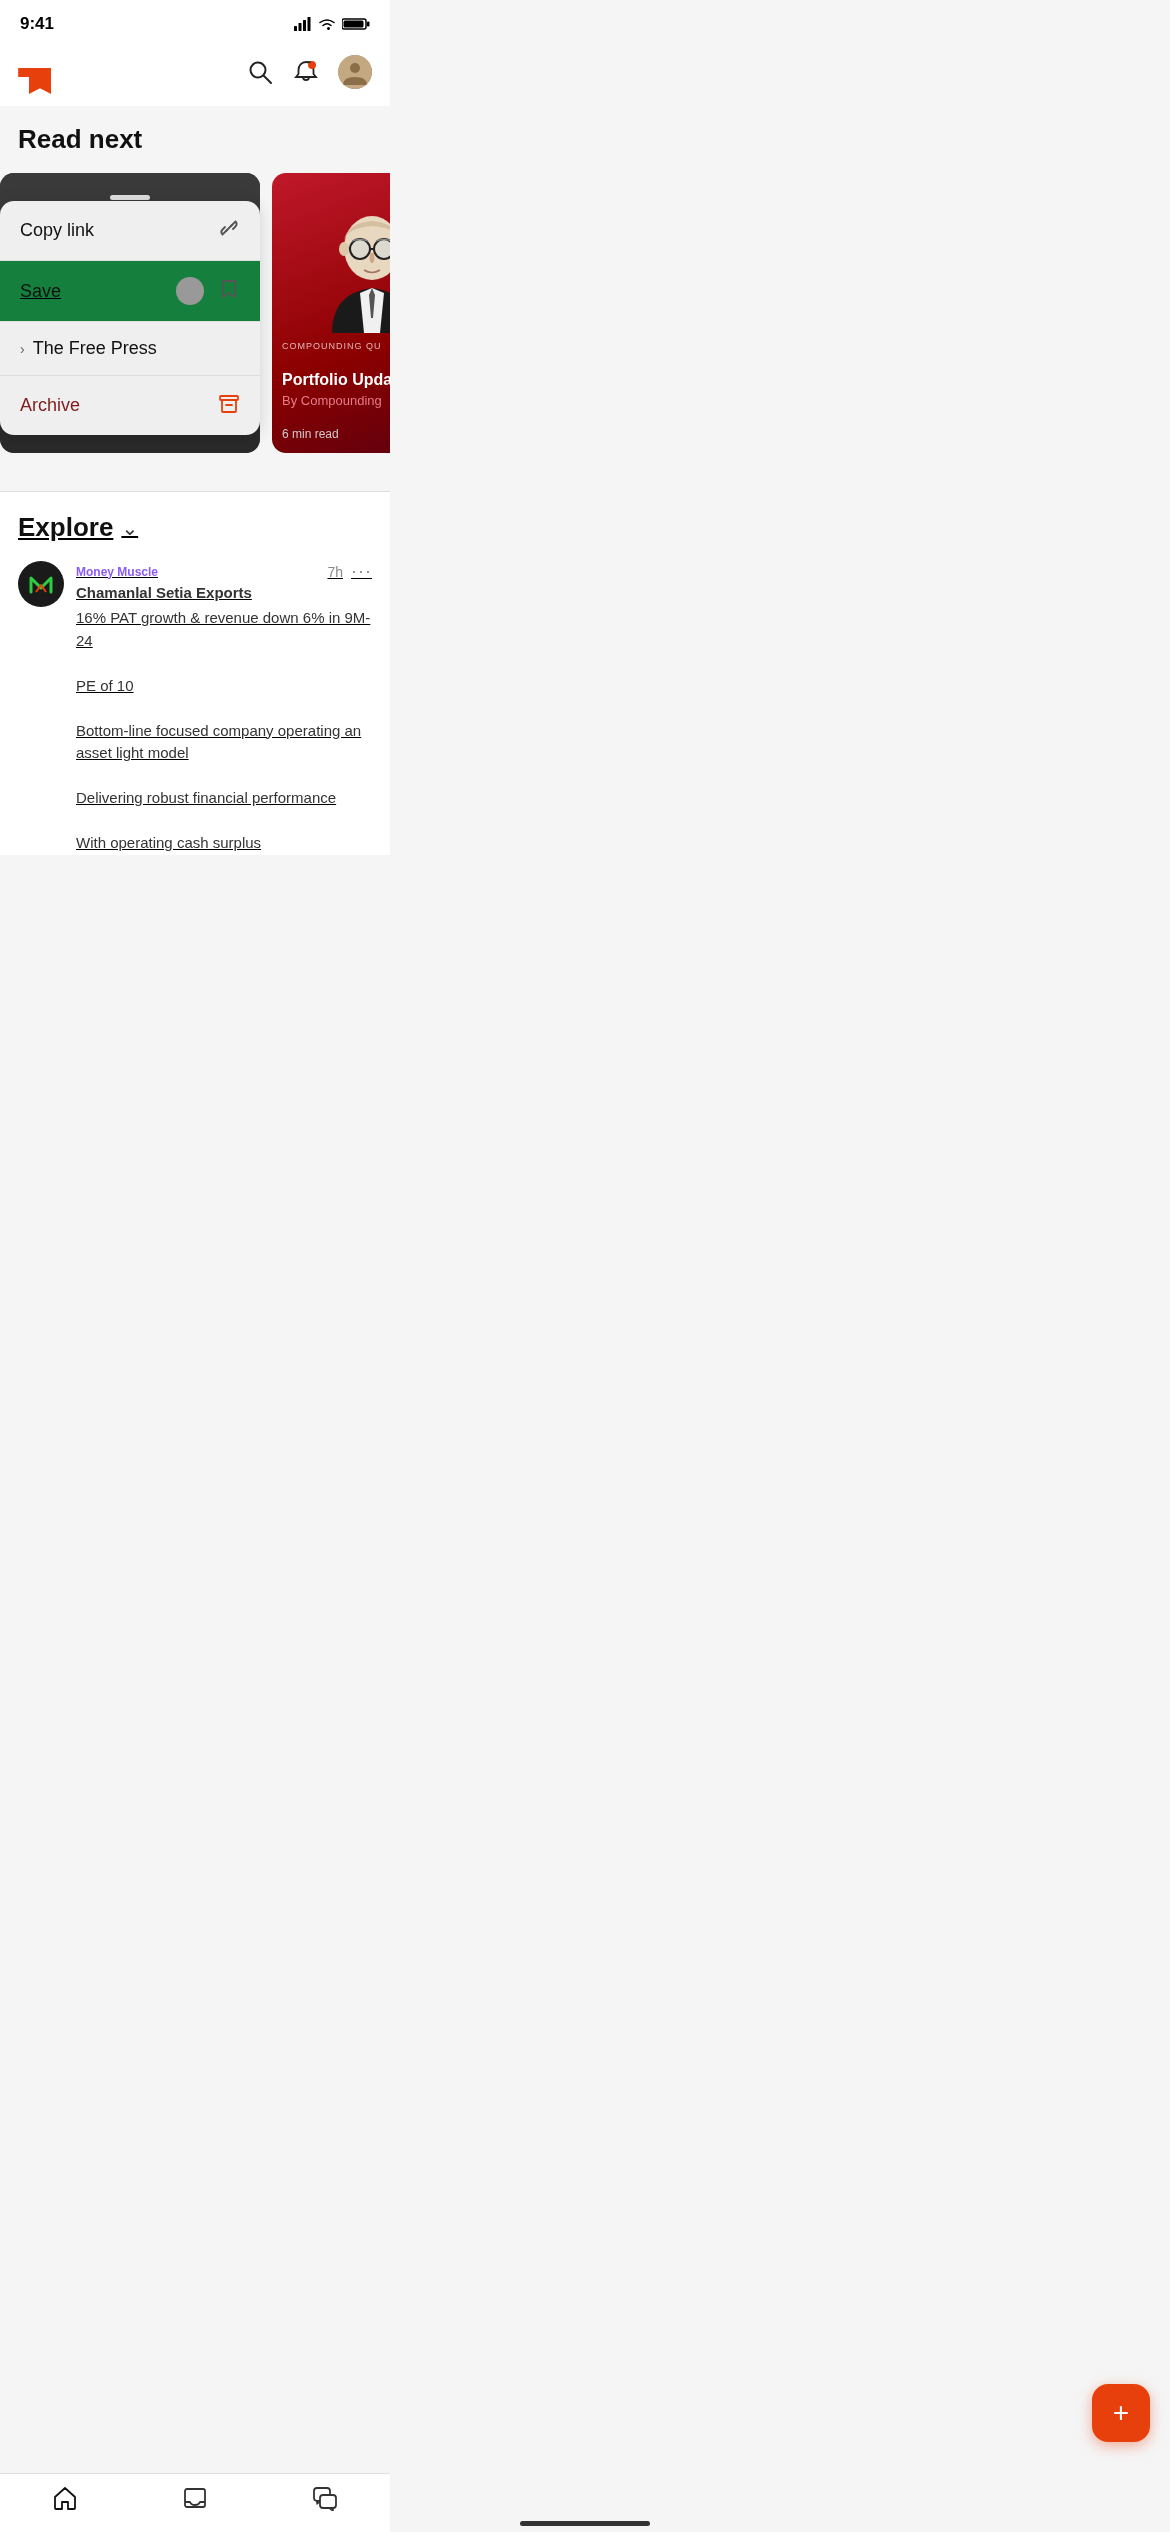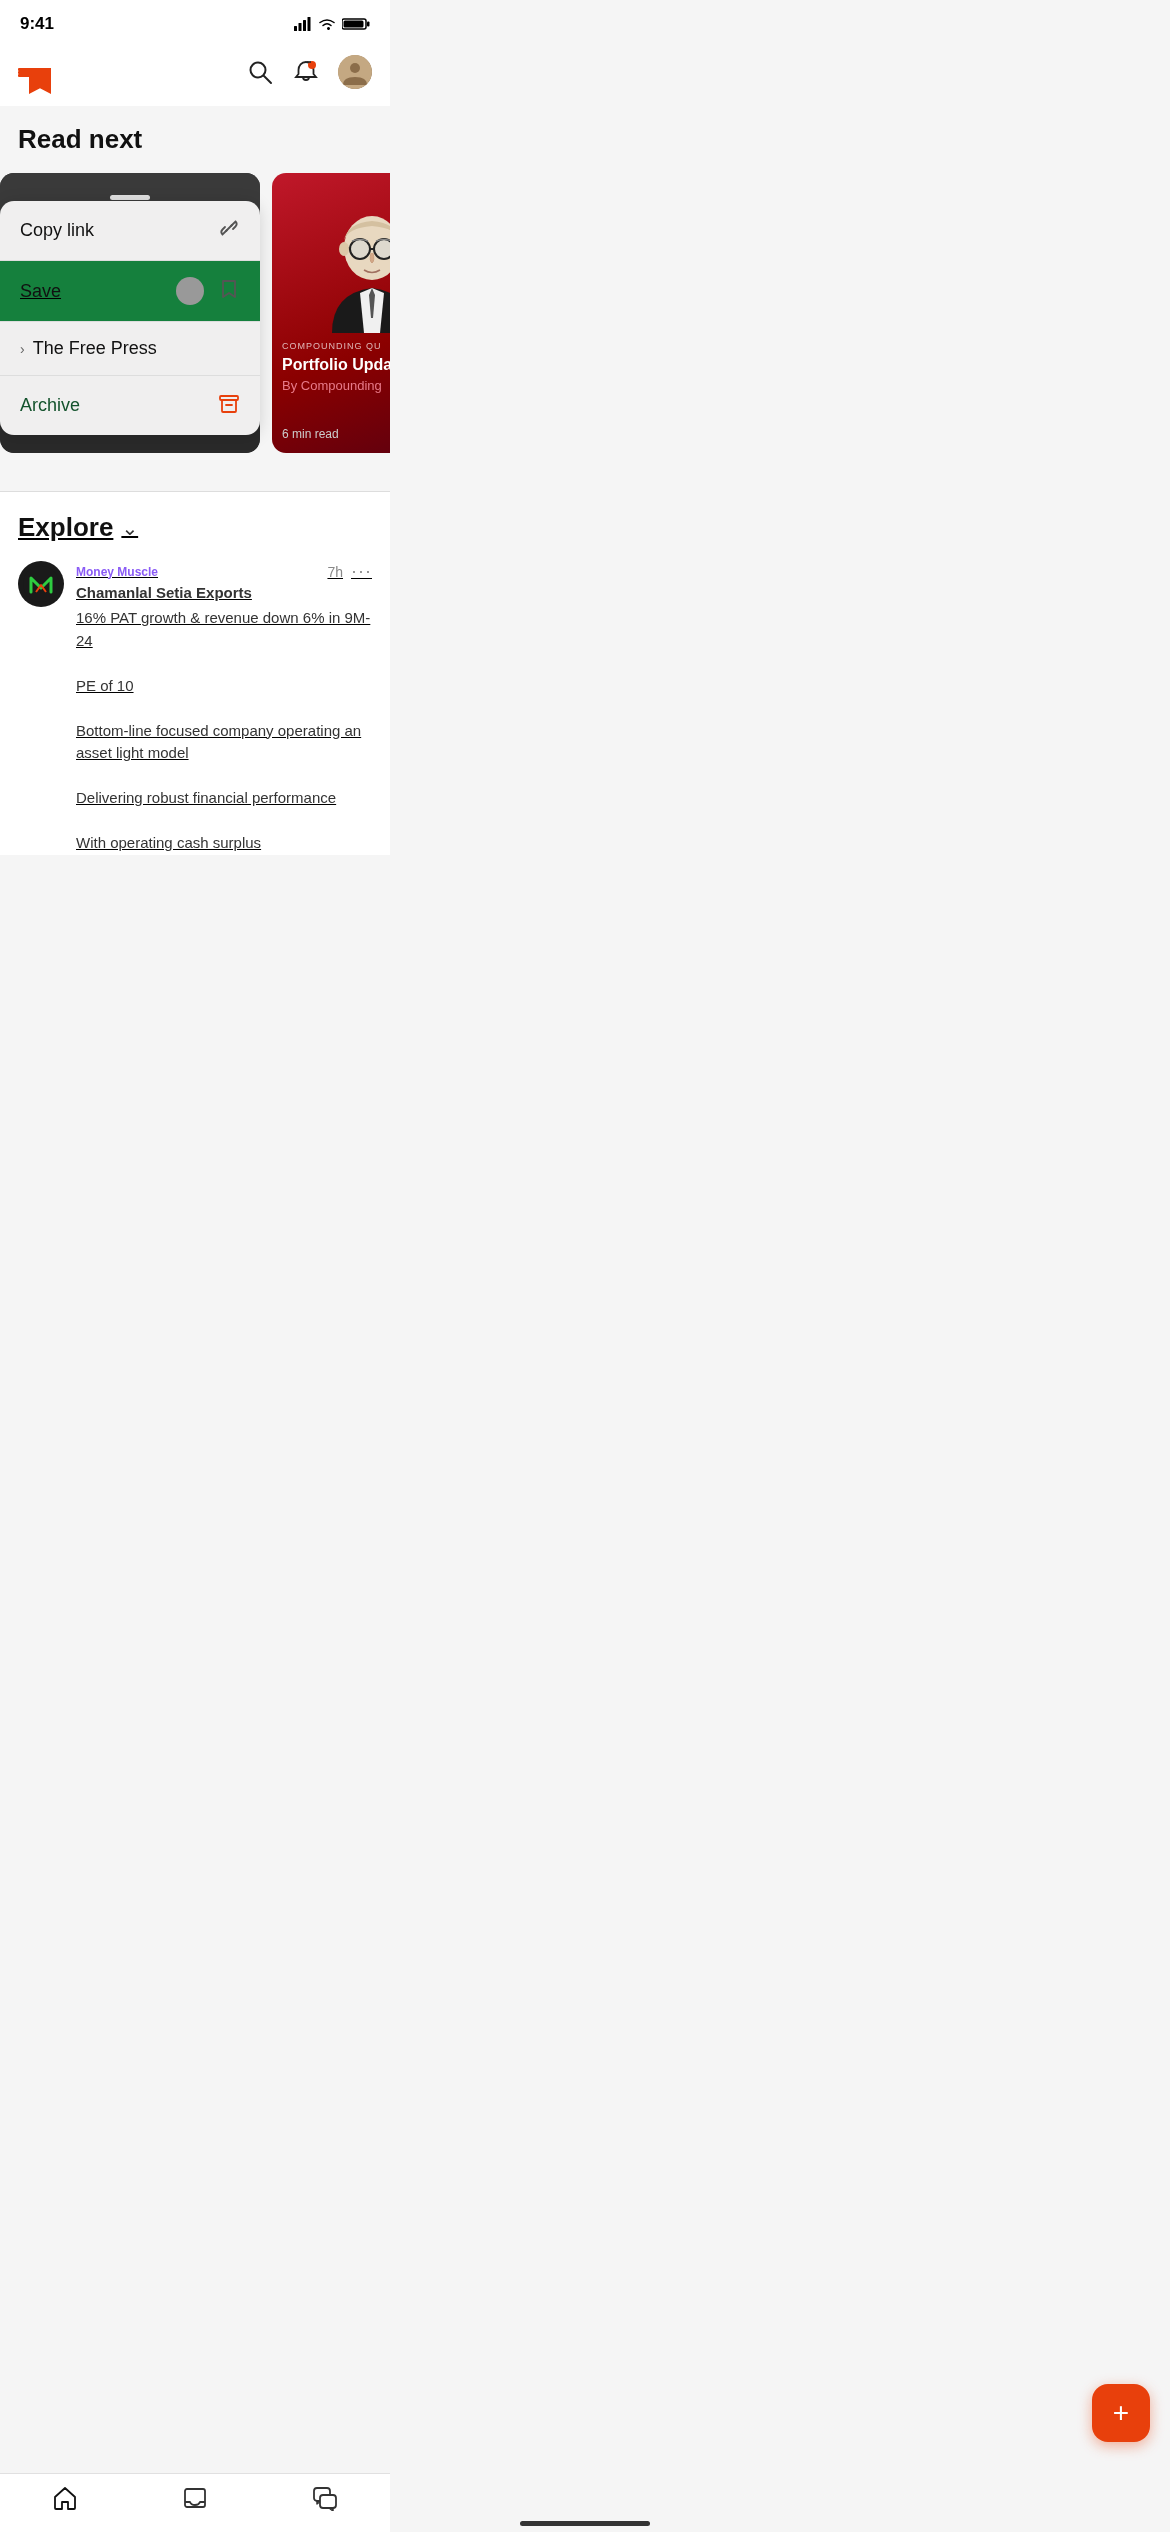--- a/index.html
+++ b/index.html
@@ -126,21 +126,21 @@
     }
     .menu-item-archive {
       background: #f0efef;
     }
     .menu-item-text {
       font-size: 18px;
       color: #111;
     }
     .menu-item-text-red {
       font-size: 18px;
-      color: #14532d;
+      color: #7f1d1d;
     }
     .menu-item-the-free-press {
       display: flex;
       align-items: center;
       gap: 8px;
     }
     .chevron-right {
       color: #666;
       font-size: 14px;
     }
@@ -211,21 +211,21 @@
       overflow: hidden;
     }
     .card-right-content {
       padding: 8px 10px;
     }
     .card-tag {
       font-size: 9px;
       color: rgba(255,255,255,0.7);
       letter-spacing: 1px;
       text-transform: uppercase;
-      margin-bottom: 4px;
+      margin-bottom: 19px;
     }
     .card-title {
       font-size: 16px;
       font-weight: 700;
       color: #fff;
       line-height: 1.2;
       margin-bottom: 4px;
     }
     .card-author {
       font-size: 13px;

